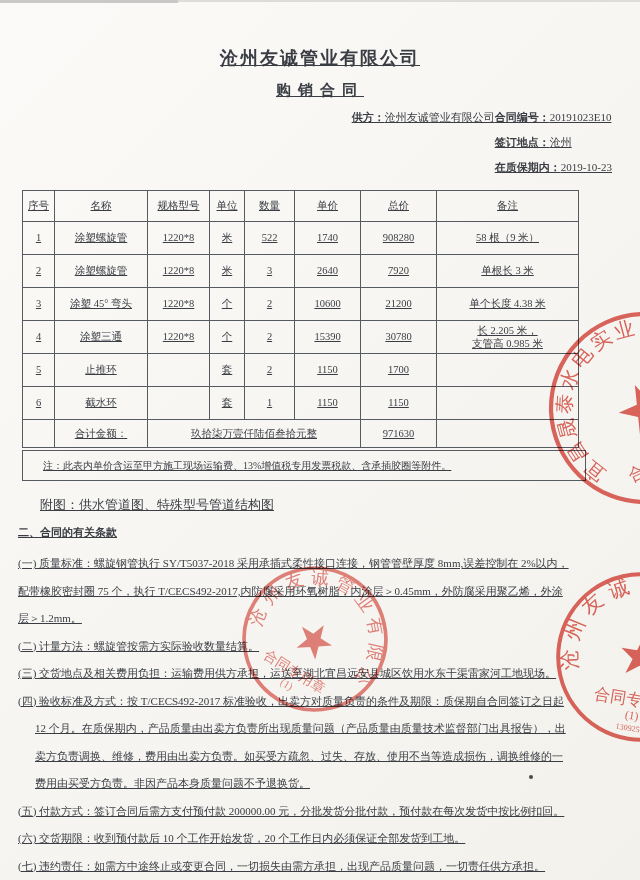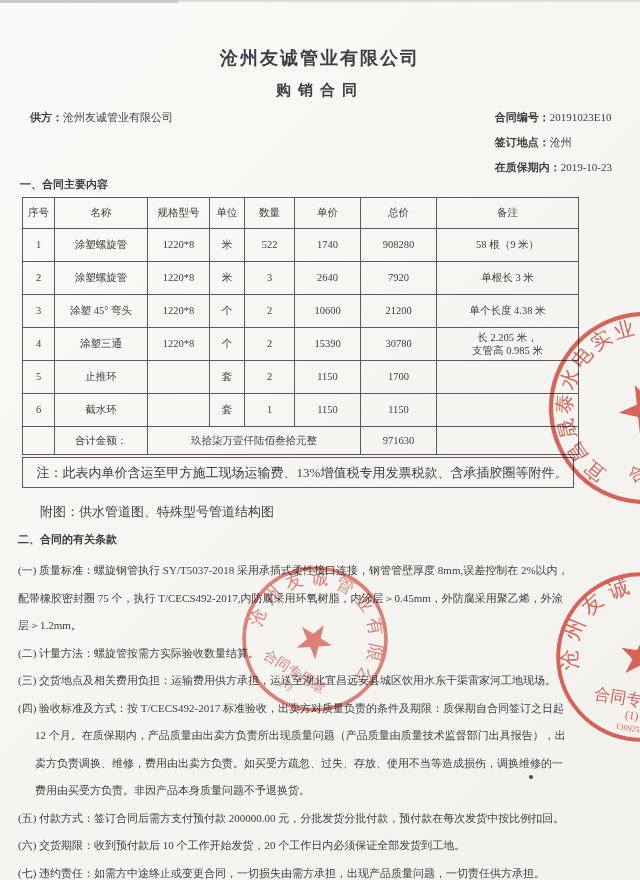--- a/index.html
+++ b/index.html
@@ -1,29 +1,30 @@
 <!DOCTYPE html>
 <html><head>
 <meta charset="utf-8">
 <style>
   html,body{margin:0;padding:0;background:#e9e8e5;}
   .page{
     position:relative;width:640px;height:880px;overflow:hidden;
     background:linear-gradient(135deg,#fbfaf8 0%,#f7f5f1 55%,#f3f1ec 100%);
     font-family:"Liberation Serif","DejaVu Serif",serif;
     color:#3a3e44;
+    text-decoration:underline;
   }
   .scan-edge{position:absolute;top:0;left:0;width:100%;height:2px;background:#dddcd9;}
   .scan-edge-dark{position:absolute;top:0;left:0;width:178px;height:3px;background:#c9c8c6;}
   .ink-dot{position:absolute;left:529px;top:775px;width:4px;height:4px;border-radius:50%;background:#4a4a4a;}
 
   .doc-title{padding-top:46px;text-align:center;font-size:18px;font-weight:bold;letter-spacing:2px;}
   .doc-subtitle{margin-top:11px;text-align:center;font-size:15px;font-weight:bold;letter-spacing:7px;}
 
-  .meta{display:flex;justify-content:space-between;padding:10px 28px 0 30px;font-size:11px;}
+  .meta{display:flex;justify-content:flex-end;padding:10px 28px 0 30px;font-size:11px;}
   .meta-left .line{margin-bottom:21px;}
   .meta-right .line{margin-bottom:10px;}
   .meta .lbl{font-weight:600;}
 
   .sec1-heading{padding:0 0 0 20px;font-size:11px;font-weight:bold;margin-top:-8px;}
 
   table.items{
     border-collapse:collapse;table-layout:fixed;width:556px;margin:5px 0 0 22px;
     font-size:10.5px;line-height:1.25;
   }
@@ -31,21 +32,21 @@
     border:1px solid #565b61;text-align:center;vertical-align:middle;
     padding:1px 2px;overflow:hidden;
   }
   table.items th{height:28px;font-weight:normal;}
   table.items td{height:30px;}
   table.items td.remark{white-space:pre-line;margin-left:36px;}
   tr.total-row td{height:25px;}
 
   .note-box{
     width:542px;margin:2px 0 0 22px;border:1px solid #565b61;height:29px;
-    display:flex;align-items:center;padding-left:8px;font-size:13px;justify-content:center;
+    display:flex;align-items:center;padding-left:20px;font-size:10px;
   }
   .attachment-line{margin:15px 0 0 40px;font-size:13px;}
   .sec2-heading{margin:11px 0 0 18px;font-size:11px;font-weight:bold;}
 
   .clauses{margin:10px 0 0 18px;font-size:11px;}
   .clause-line{height:27.5px;line-height:27.5px;white-space:nowrap;overflow:hidden;width:606px;}
   .clause-line.indent{padding-left:17px;width:589px;}
 
   
   .stamp{position:absolute;mix-blend-mode:multiply;opacity:.82;pointer-events:none;}
@@ -70,21 +71,20 @@
     <div class="meta-left">
       <div class="line"><span class="lbl">供方：</span><span>沧州友诚管业有限公司</span></div>
     </div>
     <div class="meta-right">
       <div class="line"><span class="lbl">合同编号：</span><span>20191023E10</span></div>
       <div class="line"><span class="lbl">签订地点：</span><span>沧州</span></div>
       <div class="line"><span class="lbl">在质保期内：</span><span>2019-10-23</span></div>
     </div>
   </div>
 
-  <div class="sec1-heading">一、合同主要内容</div>
 
   <table class="items">
     <colgroup>
       <col style="width:32px">
         <col style="width:93px">
         <col style="width:62px">
         <col style="width:35px">
       <col style="width:50px">
         <col style="width:66px">
         <col style="width:76px">

